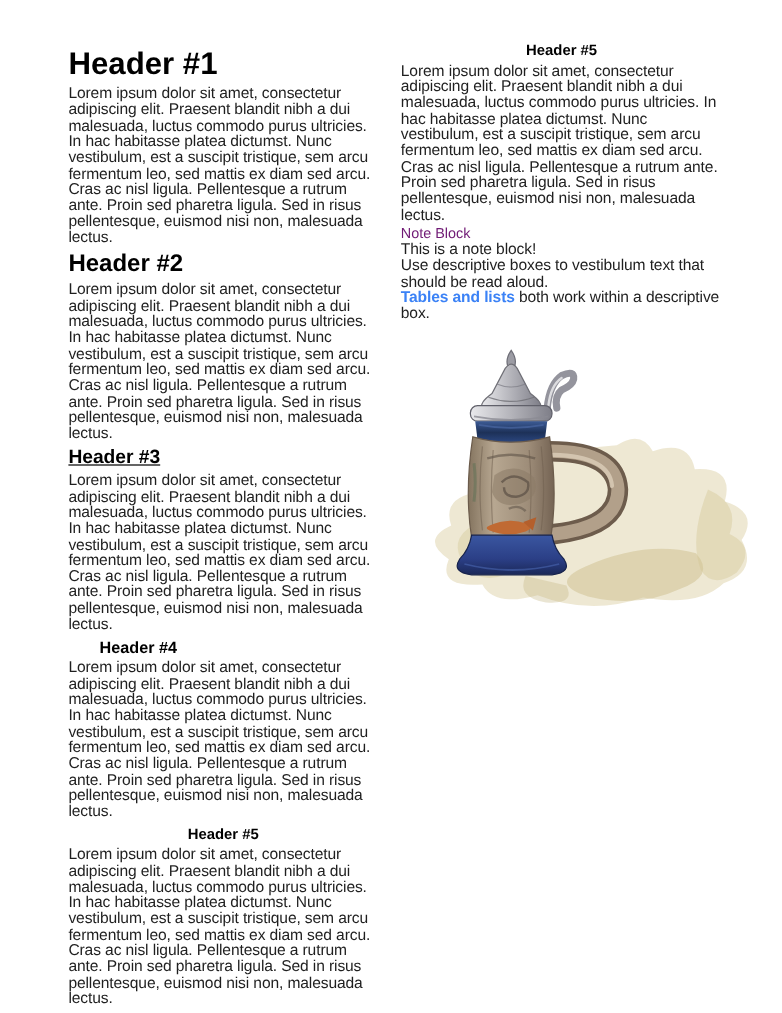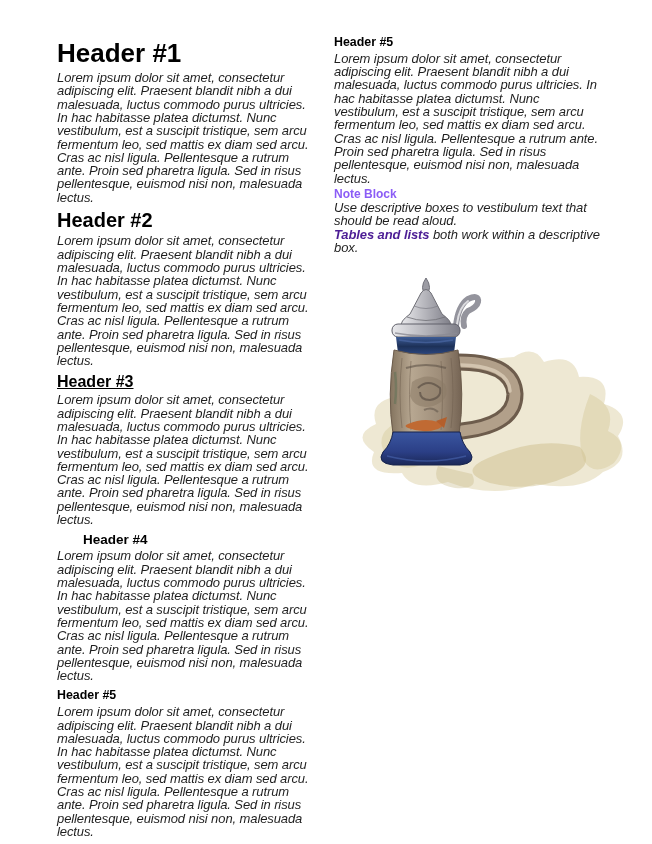--- a/index.html
+++ b/index.html
@@ -14,29 +14,29 @@
   .page { position: relative; width: 584px; height: 844px; background: #ffffff; }
   .col { position: absolute; }
   .col-left  { left: 57px;  top: 39px; width: 258px; }
   .col-right { left: 334px; top: 36px; width: 268px; }
 
   h1, h2, h3, h4, h5 { margin: 0; color: #000000; font-weight: 700; line-height: 1.12; }
   h1 { font-size: 26px;   margin-bottom: 3px; }
   h2 { font-size: 20px;   margin-top: 5px; margin-bottom: 3px; }
   h3 { font-size: 16px;   margin-top: 6px; margin-bottom: 2px; text-decoration: underline; }
   h4 { font-size: 13.5px; margin-top: 6px; margin-bottom: 2px; padding-left: 26px; }
-  h5 { font-size: 12.4px; margin-top: 7px; margin-bottom: 2px; }
+  h5 { font-size: 12.4px; margin-top: 7px; margin-bottom: 2px; text-align: center; }
   .col-right h5 { margin-top: 0; }
 
-  p { margin: 0; font-size: 13px; line-height: 13.3px; letter-spacing: -0.1px; font-style: italic; }
+  p { margin: 0; font-size: 13px; line-height: 13.3px; letter-spacing: -0.1px; }
   .note-title {
-    font-weight: 700; font-size: 12px; color: #8b5cf6;
+    font-weight: 400; font-size: 12px; color: #701a75;
     line-height: 13.3px; margin-top: 3px;
   }
-  .b { font-weight: 700; color: #4c1d95; }
+  .b { font-weight: 700; color: #3b82f6; }
 
   .stein-figure { display: block; margin: 22px 0 0 6px; }
 </style>
 </head>
 <body>
 
 <div class="page">
 
   <div class="col col-left">
     <h1>Header #1</h1>
@@ -53,20 +53,21 @@
 
     <h5>Header #5</h5>
     <p>Lorem ipsum dolor sit amet, consectetur adipiscing elit. Praesent blandit nibh a dui malesuada, luctus commodo purus ultricies. In hac habitasse platea dictumst. Nunc vestibulum, est a suscipit tristique, sem arcu fermentum leo, sed mattis ex diam sed arcu. Cras ac nisl ligula. Pellentesque a rutrum ante. Proin sed pharetra ligula. Sed in risus pellentesque, euismod nisi non, malesuada lectus.</p>
   </div>
 
   <div class="col col-right">
     <h5>Header #5</h5>
     <p>Lorem ipsum dolor sit amet, consectetur adipiscing elit. Praesent blandit nibh a dui malesuada, luctus commodo purus ultricies. In hac habitasse platea dictumst. Nunc vestibulum, est a suscipit tristique, sem arcu fermentum leo, sed mattis ex diam sed arcu. Cras ac nisl ligula. Pellentesque a rutrum ante. Proin sed pharetra ligula. Sed in risus pellentesque, euismod nisi non, malesuada lectus.</p>
 
     <div class="note-title">Note Block</div>
+    <p>This is a note block!</p>
 
     <p>Use descriptive boxes to vestibulum text that should be read aloud.</p>
     <p><span class="b">Tables and lists</span><span> both work within a descriptive box.</span></p>
 
     <svg class="stein-figure" width="292" height="226" viewBox="0 0 292 226" aria-hidden="true">
       <defs>
         <linearGradient id="pewter" x1="0" y1="0" x2="1" y2="0">
           <stop offset="0" stop-color="#e9e9ec"></stop>
           <stop offset="0.45" stop-color="#b9b9bf"></stop>
           <stop offset="1" stop-color="#7e7e88"></stop>

